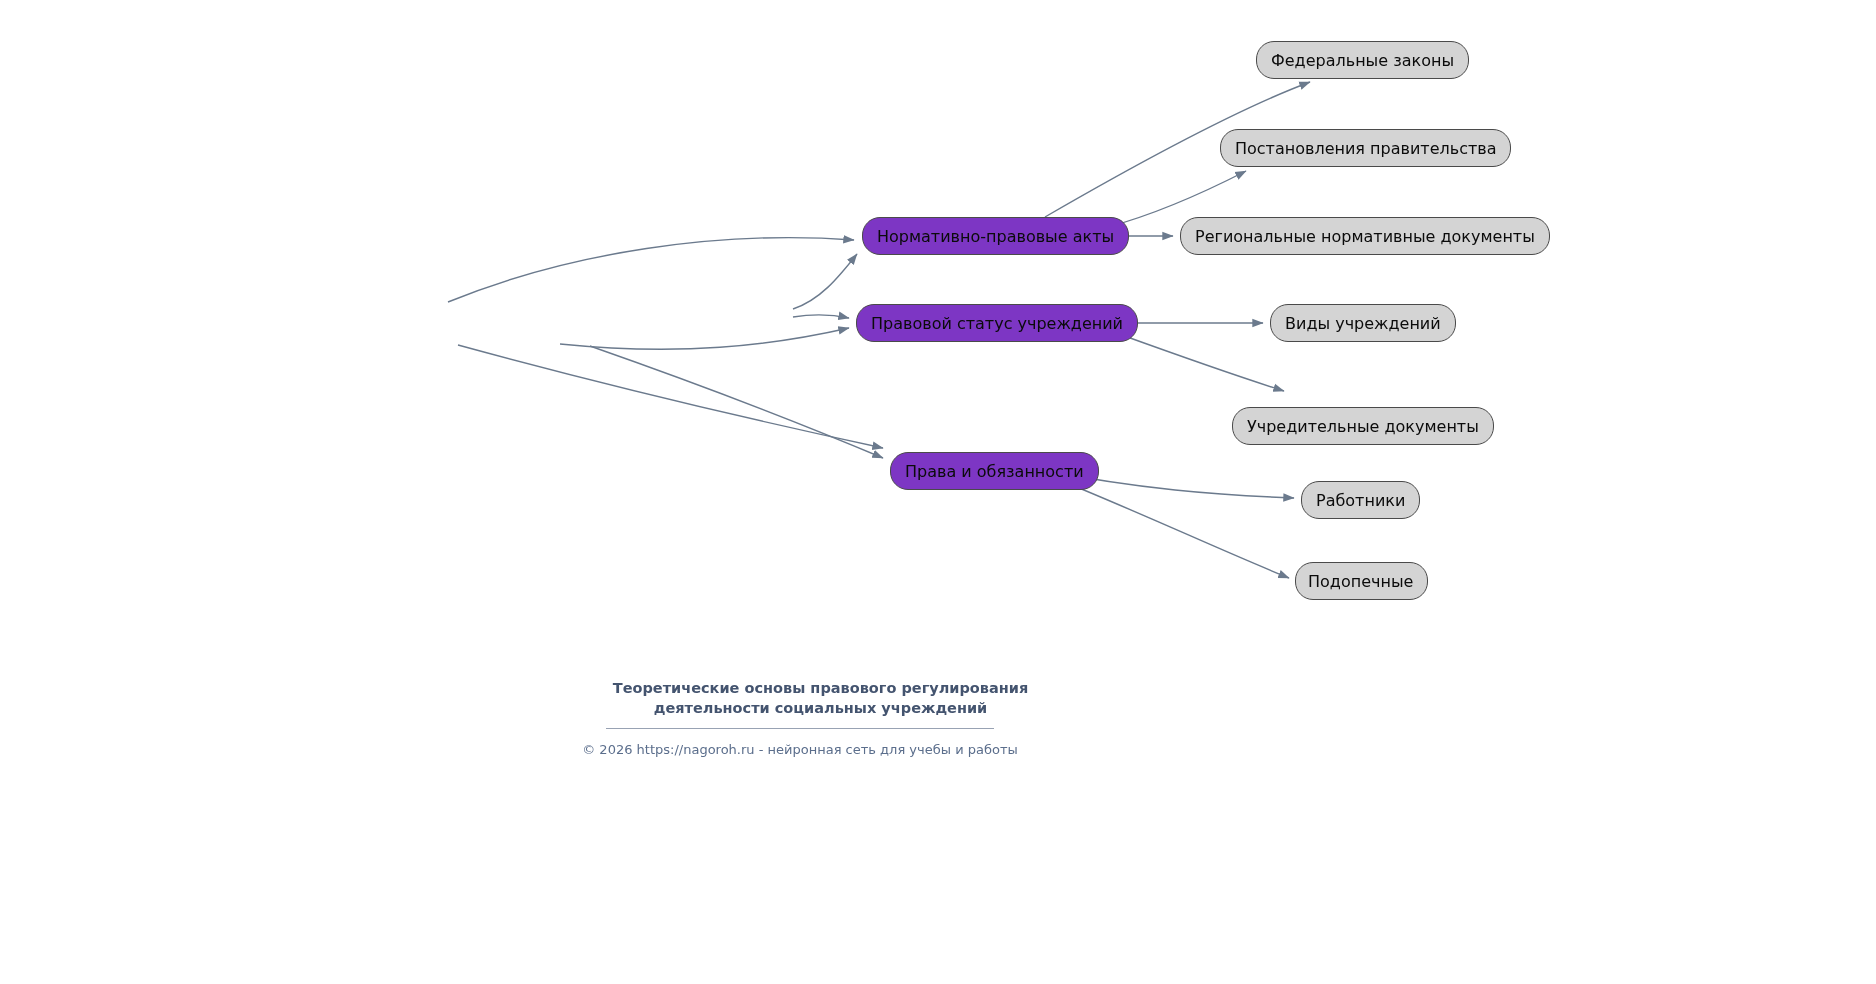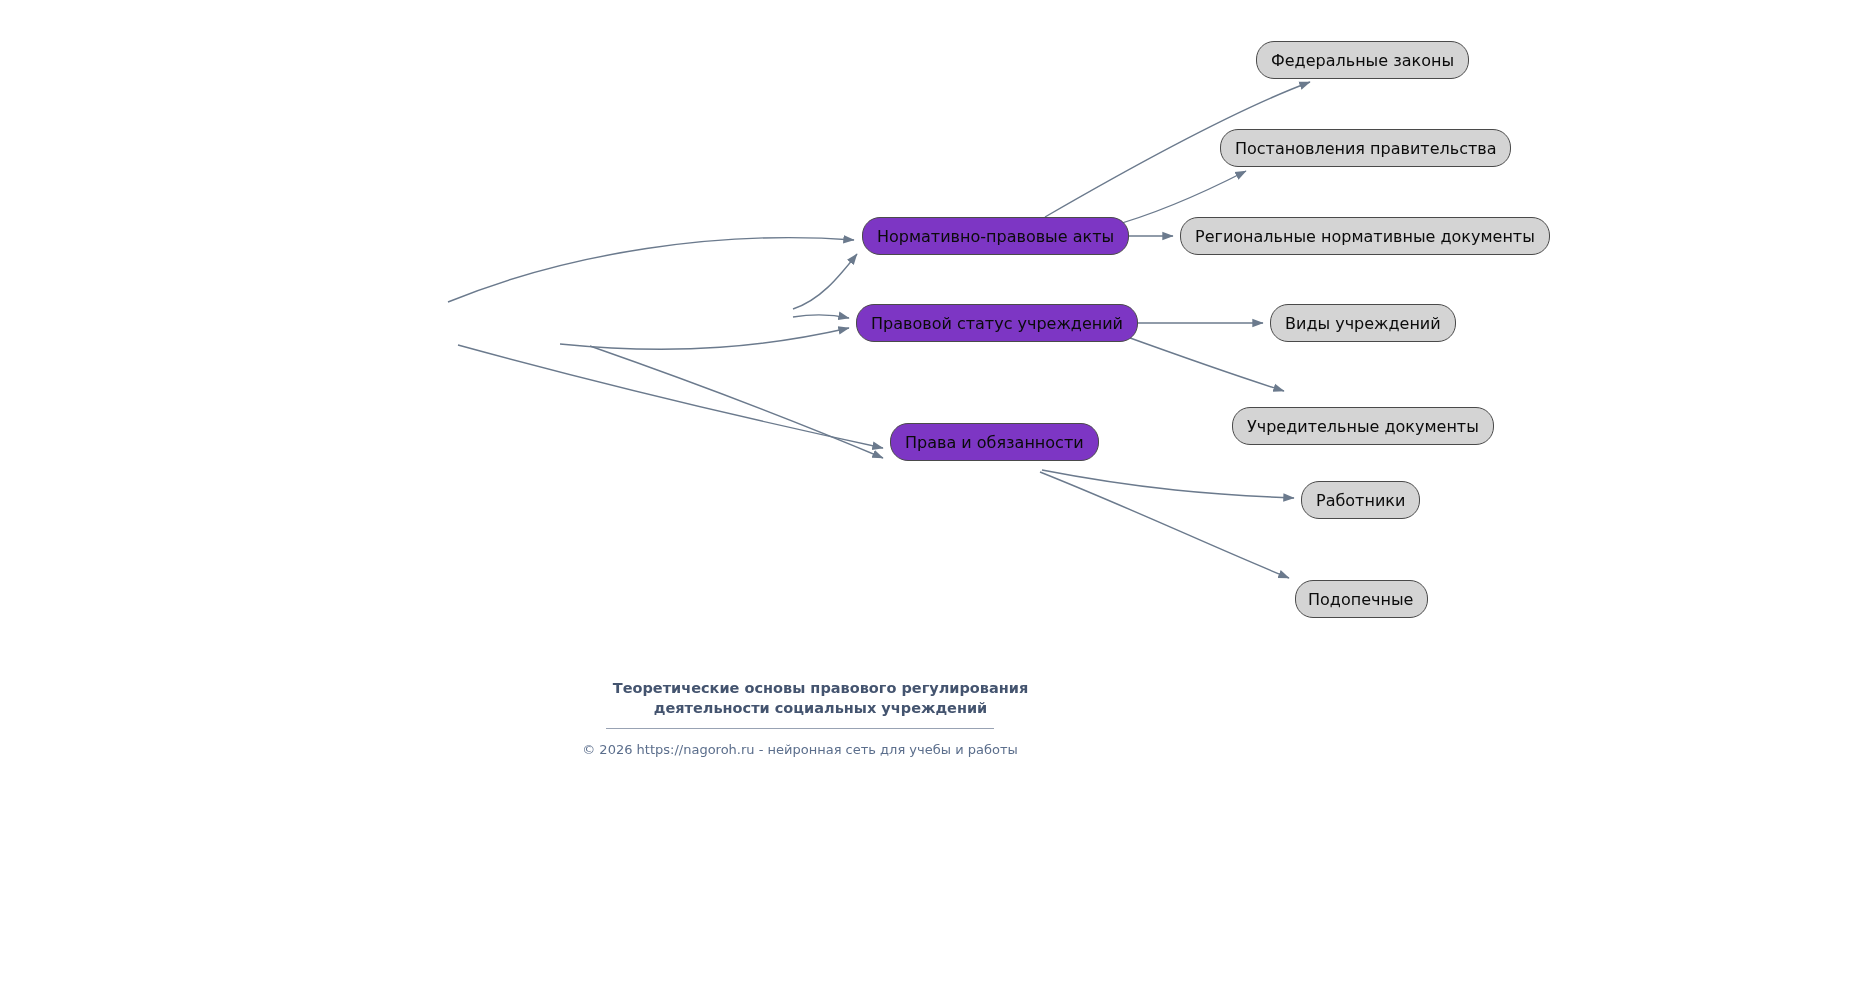--- a/index.html
+++ b/index.html
@@ -42,28 +42,28 @@
     color: #0b0b0b;
     white-space: nowrap;
   }
   .node.root   { background: var(--root-fill, #7aa62f); }
   .node.branch { background: var(--branch-fill, #7d36c4); }
   .node.leaf   { background: var(--leaf-fill, #d4d4d4); }
 
   #node-root   { left: 40px;   top: 304px; }
   #node-norm   { left: 862px;  top: 217px; }
   #node-status { left: 856px;  top: 304px; }
-  #node-rights { left: 890px;  top: 423px; text-align: right; }
+  #node-rights { left: 890px;  top: 452px; text-align: right; }
   #node-fed    { left: 1256px; top: 41px;  }
   #node-post   { left: 1220px; top: 129px; }
   #node-reg    { left: 1180px; top: 217px; }
   #node-vidy   { left: 1270px; top: 304px; }
   #node-uchred { left: 1232px; top: 392px; margin-top: 15px; }
   #node-rab    { left: 1301px; top: 481px; }
-  #node-pod    { left: 1295px; top: 580px; padding-left: 12px; }
+  #node-pod    { left: 1295px; top: 562px; padding-left: 12px; }
 
   .footer {
     position: absolute;
     left: 0;
     top: 678px;
     width: 1600px;
     text-align: center;
   }
   .footer-title {
     font-size: 14.5px;

